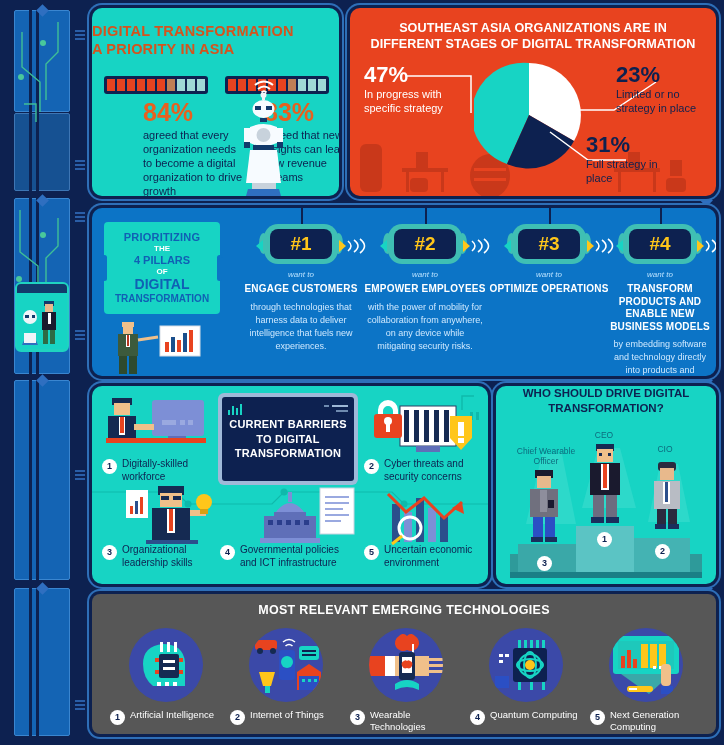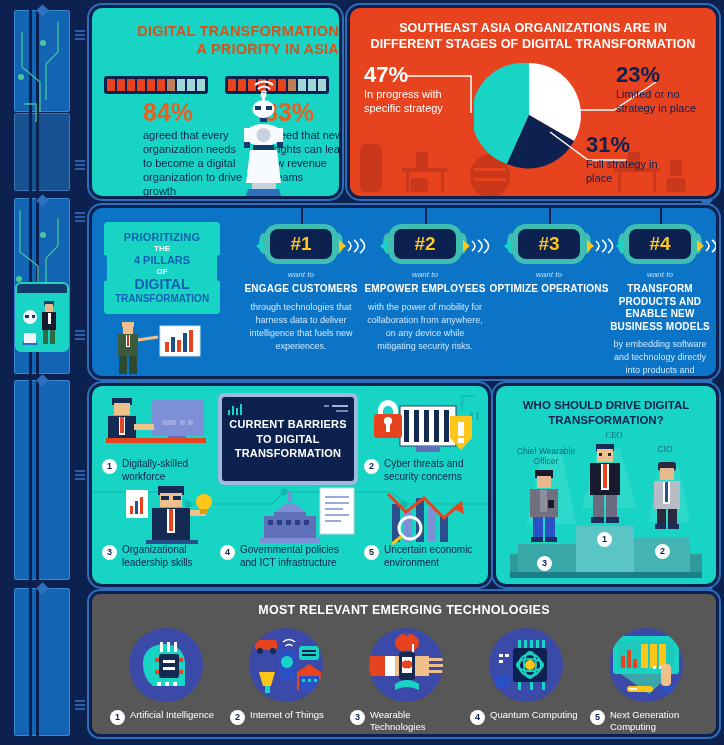--- a/index.html
+++ b/index.html
@@ -31,21 +31,21 @@
   .sec{position:absolute;}
 
   
   #card-asia{
     left:92px;top:8px;width:247px;height:188px;
     background:#17d4c4;border-radius:10px;
     box-shadow:0 0 0 3px #0d2150, 0 0 0 5px #2e6fb8;
     overflow:hidden;
   }
   #card-asia h2{
-    margin:14px 0 0;text-align:right;color:#d4541e;
+    margin:14px 0 0;text-align:left;color:#d4541e;
     font-size:14.5px;font-weight:bold;letter-spacing:.2px;line-height:1.25;
   }
   .bars{position:absolute;top:68px;display:flex;gap:2px;background:#0d2150;padding:3px;border-radius:3px;}
   .bars i{width:8px;height:12px;display:block;background:#9fd8d6;}
   .bars i.on{background:#e8431f;}
   .bars i.mid{background:#bf7f55;}
   .stat{position:absolute;width:105px;margin-left:39px;}
   .stat .pct{color:#e8601f;font-size:25px;font-weight:bold;line-height:1;}
   .stat .txt{color:#0d2150;font-size:11px;line-height:1.28;margin-top:3px;}
   .wifi{position:absolute;left:160px;top:71px;width:24px;height:16px;}
@@ -133,21 +133,21 @@
   .btxt{color:#0d2150;font-size:10px;line-height:1.25;}
   .ico{position:absolute;}
 
   
   #sec-who{
     left:496px;top:386px;width:220px;height:198px;
     background:#17d4c4;border-radius:10px;
     box-shadow:0 0 0 3px #0d2150, 0 0 0 5px #2e6fb8;
     overflow:hidden;
   }
-  #sec-who h2{margin:12px 6px 0;text-align:center;color:#0d2150;font-size:11.5px;font-weight:bold;line-height:1.3;}
+  #sec-who h2{margin:0 6px 0;text-align:center;color:#0d2150;font-size:11.5px;font-weight:bold;line-height:1.3;}
   .role-lbl{position:absolute;color:#0d6b7e;font-size:8.5px;text-align:center;line-height:1.2;}
   .pnum{position:absolute;width:15px;height:15px;border-radius:50%;background:#fff;color:#0d2150;
         font-size:9px;font-weight:bold;text-align:center;line-height:15px;}
 
   
   #sec-tech{
     left:92px;top:594px;width:624px;height:140px;
     background:#575757;border-radius:8px;
     box-shadow:0 0 0 3px #0d2150, 0 0 0 5px #2e6fb8;
     overflow:hidden;
@@ -692,21 +692,21 @@
     <rect x="13" y="6" width="14" height="12" fill="#e8b98c"></rect>
     <rect x="6" y="19" width="28" height="28" fill="#70707e"></rect>
     <rect x="16" y="20" width="7" height="22" fill="#8e8e9c"></rect>
     <rect x="24" y="30" width="6" height="8" fill="#1a1a2e"></rect>
     <rect x="9" y="47" width="10" height="20" fill="#2b4fc4"></rect>
     <rect x="21" y="47" width="10" height="20" fill="#2b4fc4"></rect>
     <rect x="7" y="67" width="12" height="5" fill="#1a2e5c"></rect>
     <rect x="21" y="67" width="12" height="5" fill="#1a2e5c"></rect>
   </svg>
 
-  <div class="role-lbl" style="left:88px;top:44px;width:60px;font-family:Liberation Serif, serif;">CEO</div>
+  <div class="role-lbl" style="left:78px;top:44px;width:60px;">CEO</div>
   <div class="role-lbl" style="left:144px;top:58px;width:50px;">CIO</div>
   <div class="role-lbl" style="left:10px;top:60px;width:80px;">Chief Wearable Officer</div>
 
   <div class="pnum" style="left:101px;top:146px;">1</div>
   <div class="pnum" style="left:159px;top:158px;">2</div>
   <div class="pnum" style="left:41px;top:170px;">3</div>
 </div>
 
 <div id="sec-tech" class="sec">
   <h2>MOST RELEVANT EMERGING TECHNOLOGIES</h2>

